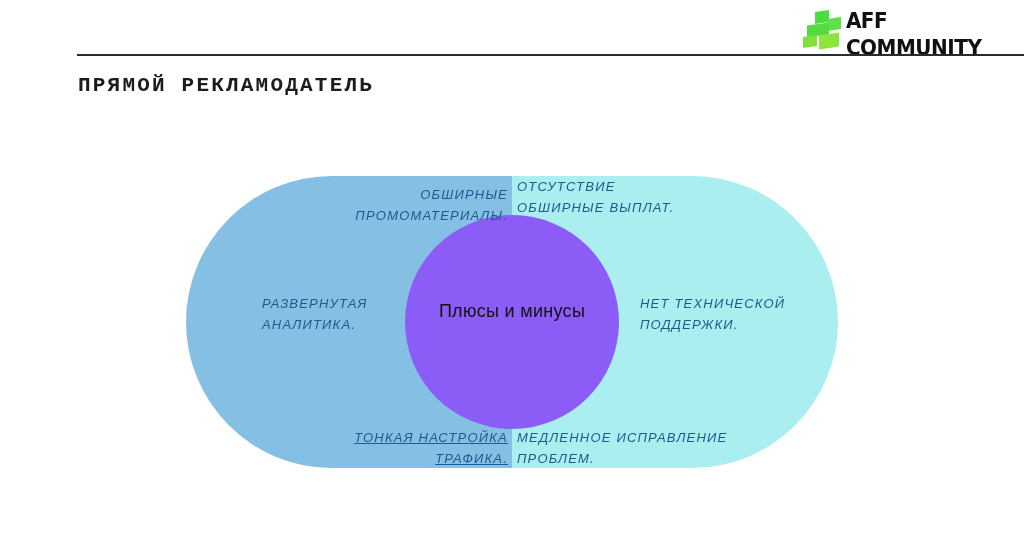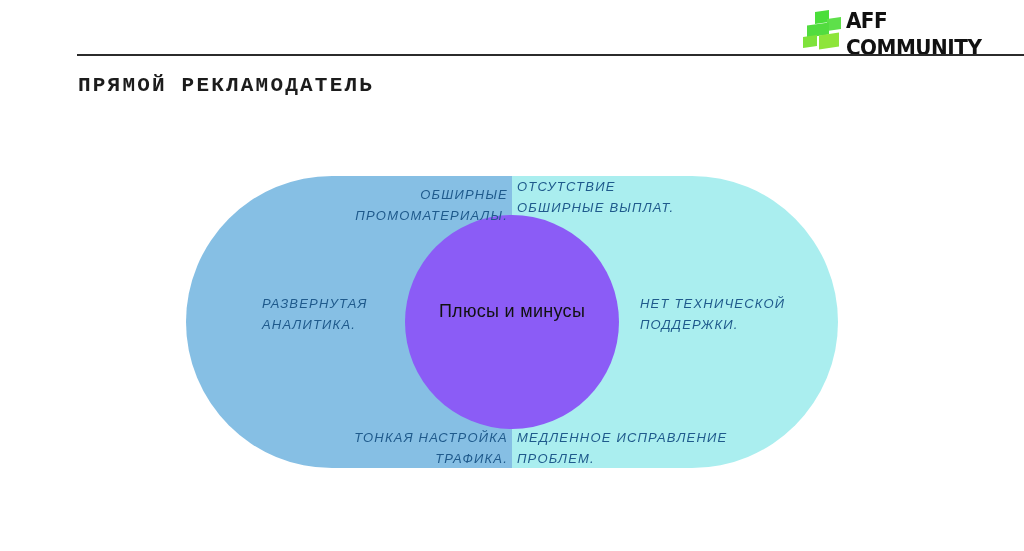--- a/index.html
+++ b/index.html
@@ -67,21 +67,21 @@
   </div>
 
   <div class="lbl r" style="right:330px; top:8px;">
     <div>ОБШИРНЫЕ</div>
     <div>ПРОМОМАТЕРИАЛЫ.</div>
   </div>
   <div class="lbl l" style="left:76px; top:117px;">
     <div>РАЗВЕРНУТАЯ</div>
     <div>АНАЛИТИКА.</div>
   </div>
-  <div class="lbl r" style="right:330px; top:251px;">
+  <div class="lbl r" style="right:330px; top:251px;text-decoration:underline;">
     <div>ТОНКАЯ НАСТРОЙКА</div>
     <div>ТРАФИКА.</div>
   </div>
 
   <div class="lbl l" style="left:331px; top:0px;">
     <div>ОТСУТСТВИЕ</div>
     <div>ОБШИРНЫЕ ВЫПЛАТ.</div>
   </div>
   <div class="lbl c" style="left:454px; top:117px; width:148px;">
     <div>НЕТ ТЕХНИЧЕСКОЙ</div>

